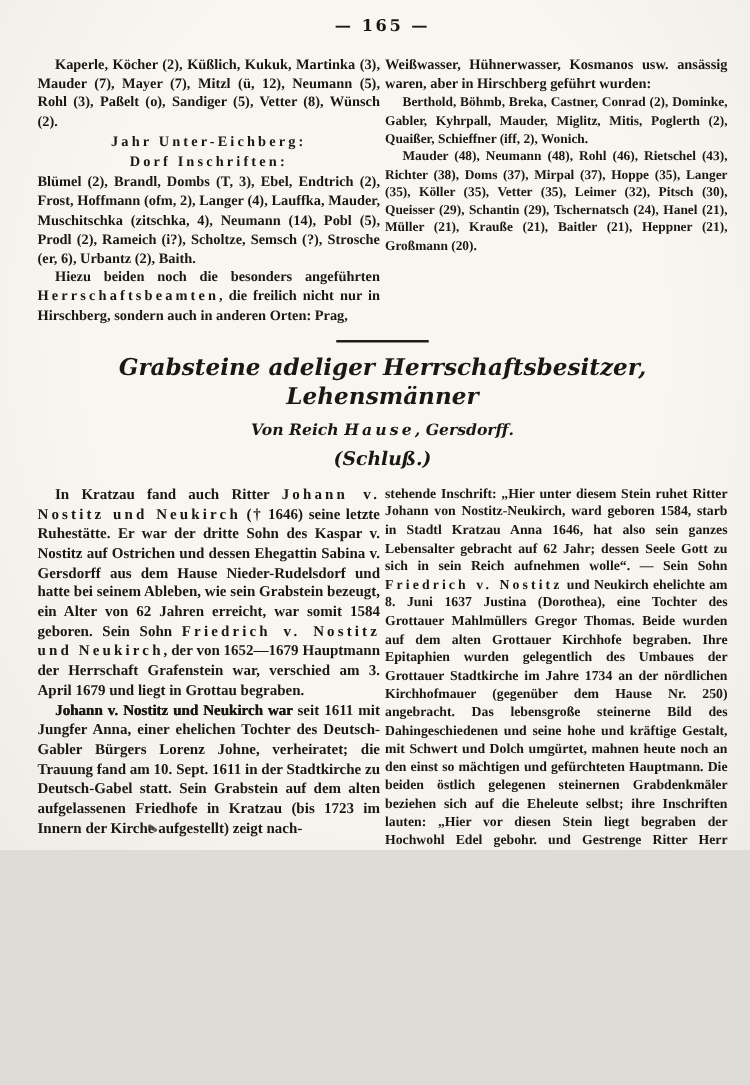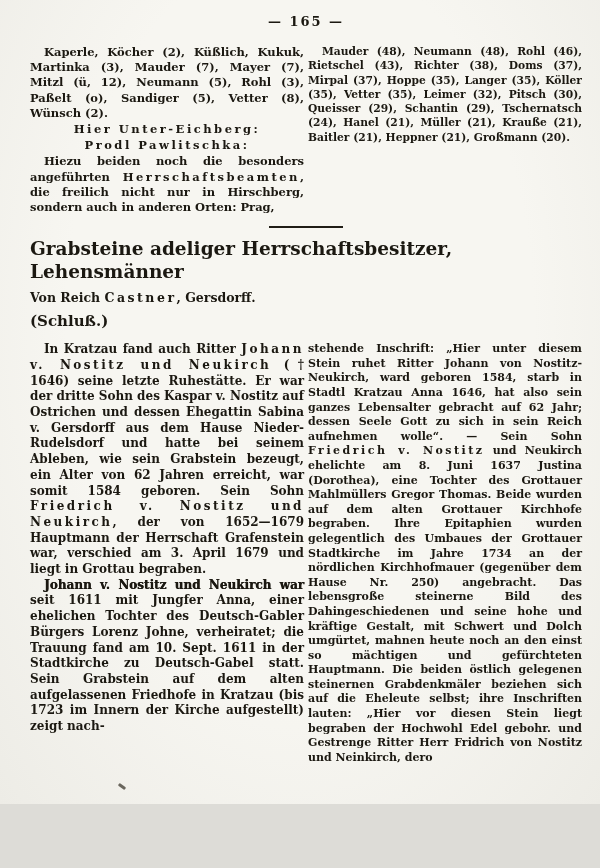--- a/index.html
+++ b/index.html
@@ -3,54 +3,54 @@
 <meta charset="utf-8">
 <style>
   html,body{margin:0;padding:0;}
   body{
     width:600px;height:868px;
     background:#dddcd7;
     font-family:"DejaVu Serif", serif;
   }
   .page{
     position:relative;
-    width:600px;height:804px;
+    width:600px;height:680px;
     box-sizing:border-box;
     padding:10px 18px 0 30px;
     background:radial-gradient(ellipse at 50% 40%, #f7f6f1 55%, #edecE6 100%);
     color:#1b1811;
     overflow:hidden;
     font-weight:700;
   }
   .page-number{
     text-align:center;
     font-size:13px;
     letter-spacing:2px;
     margin:4px 0 16px 0;
   }
-  .columns{display:flex;gap:4px;}
+  .columns{display:flex;gap:4px;font-family:Liberation Serif, serif;}
   .col{flex:1;text-align:justify;}
   .top .col{font-size:11.5px;line-height:15.2px;}
   p.para{margin:0;text-indent:14px;}
   p.para.noindent{text-indent:0;}
   .petit{font-size:10.7px;line-height:14.3px;}
   .village-heading{
     margin:1px 0;
     text-align:center;
     font-size:11.5px;
     letter-spacing:2.5px;
     font-weight:700;
     text-indent:0;
   }
   .divider{
     width:74px;height:2px;
     background:#201d16;
     margin:11px auto 9px auto;
   }
-  .article-head{}
+  .article-head{text-align:center;font-style:italic;}
   .title{
     font-size:18.5px;
     line-height:23px;
     margin:0 0 7px 0;
     font-weight:700;
   }
   .byline{font-size:12.5px;margin-bottom:7px;}
   .schluss{font-size:15px;margin-bottom:12px;}
   .bottom .col.left{font-size:12px;line-height:15.7px;}
   .bottom .col.right{font-size:11px;line-height:14.6px;}
@@ -69,34 +69,37 @@
 </head>
 <body>
 
 <div class="page">
 
   <div class="page-number">— 165 —</div>
 
   <div class="columns top">
     <div class="col">
       <p class="para">Kaperle, Köcher (2), Küßlich, Kukuk, Martinka (3), Mauder (7), Mayer (7), Mitzl (ü, 12), Neumann (5), Rohl (3), Paßelt (o), Sandiger (5), Vetter (8), Wünsch (2).</p>
-      <h4 class="village-heading">Hier Unter-Eichberg:</h4>
-      <h4 class="village-heading">Prodl Pawlitschka:</h4>
+      <h4 class="village-heading">Jahr Unter-Eichberg:</h4>
+      <h4 class="village-heading">Dorf Inschriften:</h4>
+      <p class="para noindent">Blümel (2), Brandl, Dombs (T, 3), Ebel, Endtrich (2), Frost, Hoffmann (ofm, 2), Langer (4), Lauffka, Mauder, Muschitschka (zitschka, 4), Neumann (14), Pobl (5), Prodl (2), Rameich (i?), Scholtze, Semsch (?), Strosche (er, 6), Urbantz (2), Baith.</p>
       <p class="para"><span>Hiezu beiden noch die besonders angeführten </span><span class="gesperrt">Herrschaftsbeamten</span><span>, die freilich nicht nur in Hirschberg, sondern auch in anderen Orten: Prag,</span></p>
     </div>
     <div class="col">
+      <p class="para noindent">Weißwasser, Hühnerwasser, Kosmanos usw. ansässig waren, aber in Hirschberg geführt wurden:</p>
+      <p class="para petit">Berthold, Böhmb, Breka, Castner, Conrad (2), Dominke, Gabler, Kyhrpall, Mauder, Miglitz, Mitis, Poglerth (2), Quaißer, Schieffner (iff, 2), Wonich.</p>
       <p class="para petit">Mauder (48), Neumann (48), Rohl (46), Rietschel (43), Richter (38), Doms (37), Mirpal (37), Hoppe (35), Langer (35), Köller (35), Vetter (35), Leimer (32), Pitsch (30), Queisser (29), Schantin (29), Tschernatsch (24), Hanel (21), Müller (21), Krauße (21), Baitler (21), Heppner (21), Großmann (20).</p>
     </div>
   </div>
 
   <div class="divider"></div>
 
   <div class="article-head">
     <h1 class="title"><span>Grabsteine adeliger Herrschaftsbesitzer, Lehensmänner</span><br></h1>
-    <div class="byline"><span>Von Reich </span><span class="gesperrt">Castner</span><span>, Gersdorff.</span></div>
+    <div class="byline"><span>Von Reich </span><span class="gesperrt">Hause</span><span>, Gersdorff.</span></div>
     <div class="schluss">(Schluß.)</div>
   </div>
 
   <div class="columns bottom">
     <div class="col left">
       <p class="para"><span>In Kratzau fand auch Ritter </span><span class="gesperrt">Johann v. Nostitz und Neukirch</span><span> († 1646) seine letzte Ruhestätte. Er war der dritte Sohn des Kaspar v. Nostitz auf Ostrichen und dessen Ehegattin Sabina v. Gersdorff aus dem Hause Nieder-Rudelsdorf und hatte bei seinem Ableben, wie sein Grabstein bezeugt, ein Alter von 62 Jahren erreicht, war somit 1584 geboren. Sein Sohn </span><span class="gesperrt">Friedrich v. Nostitz und Neukirch</span><span>, der von 1652—1679 Hauptmann der Herrschaft Grafenstein war, verschied am 3. April 1679 und liegt in Grottau begraben.</span></p>
       <p class="para"><span class="heavy">Johann v. Nostitz und Neukirch war</span><span> seit 1611 mit Jungfer Anna, einer ehelichen Tochter des Deutsch-Gabler Bürgers Lorenz Johne, verheiratet; die Trauung fand am 10. Sept. 1611 in der Stadtkirche zu Deutsch-Gabel statt. Sein Grabstein auf dem alten aufgelassenen Friedhofe in Kratzau (bis 1723 im Innern der Kirche aufgestellt) zeigt nach-</span></p>
     </div>
     <div class="col right">
       <p class="para noindent"><span>stehende Inschrift: „Hier unter diesem Stein ruhet Ritter Johann von Nostitz-Neukirch, ward geboren 1584, starb in Stadtl Kratzau Anna 1646, hat also sein ganzes Lebensalter gebracht auf 62 Jahr; dessen Seele Gott zu sich in sein Reich aufnehmen wolle“. — Sein Sohn </span><span class="gesperrt">Friedrich v. Nostitz</span><span> und Neukirch ehelichte am 8. Juni 1637 Justina (Dorothea), eine Tochter des Grottauer Mahlmüllers Gregor Thomas. Beide wurden auf dem alten Grottauer Kirchhofe begraben. Ihre Epitaphien wurden gelegentlich des Umbaues der Grottauer Stadtkirche im Jahre 1734 an der nördlichen Kirchhofmauer (gegenüber dem Hause Nr. 250) angebracht. Das lebensgroße steinerne Bild des Dahingeschiedenen und seine hohe und kräftige Gestalt, mit Schwert und Dolch umgürtet, mahnen heute noch an den einst so mächtigen und gefürchteten Hauptmann. Die beiden östlich gelegenen steinernen Grabdenkmäler beziehen sich auf die Eheleute selbst; ihre Inschriften lauten: „Hier vor diesen Stein liegt begraben der Hochwohl Edel gebohr. und Gestrenge Ritter Herr Fridrich von Nostitz und Neinkirch, dero</span></p>

